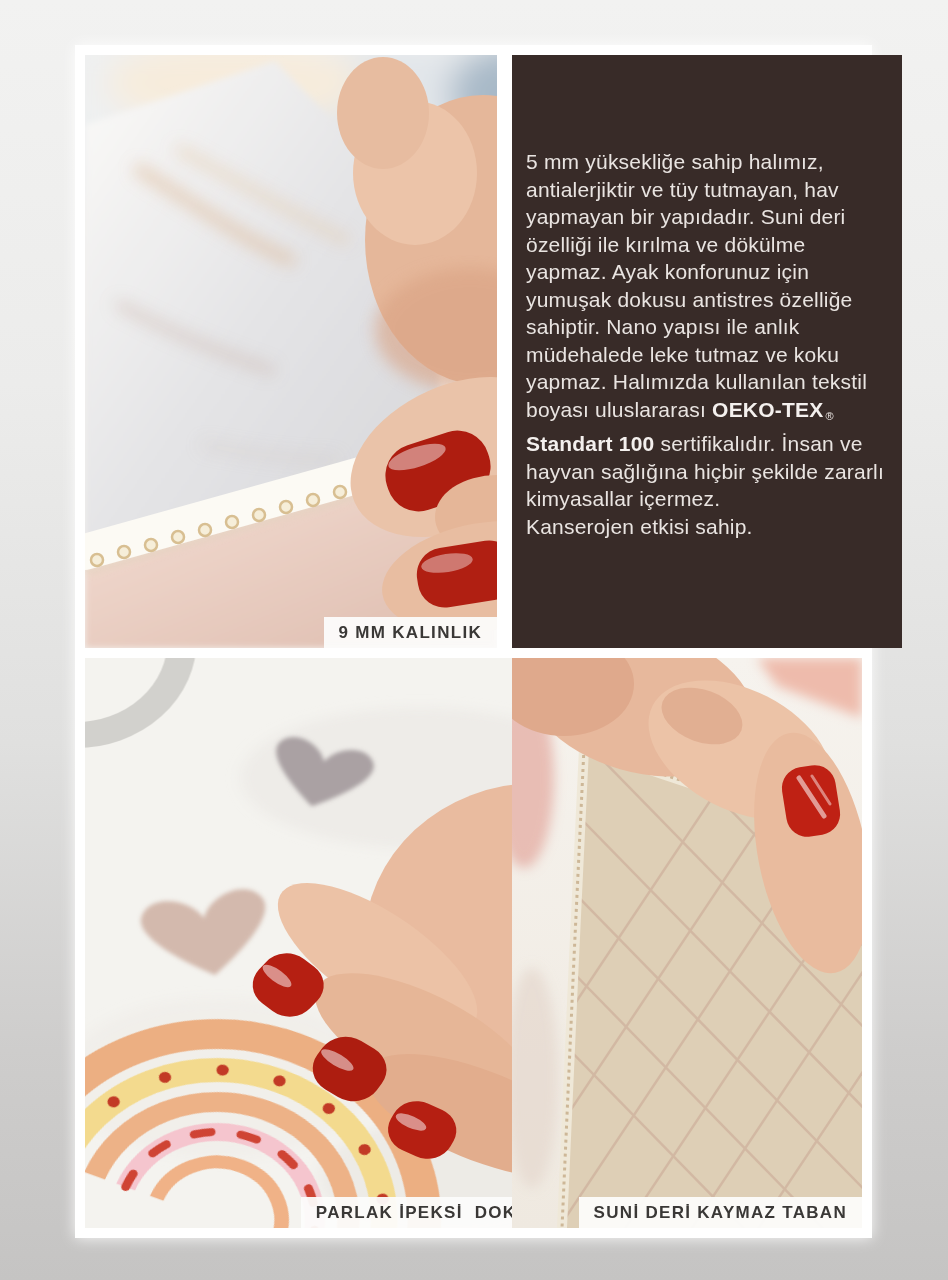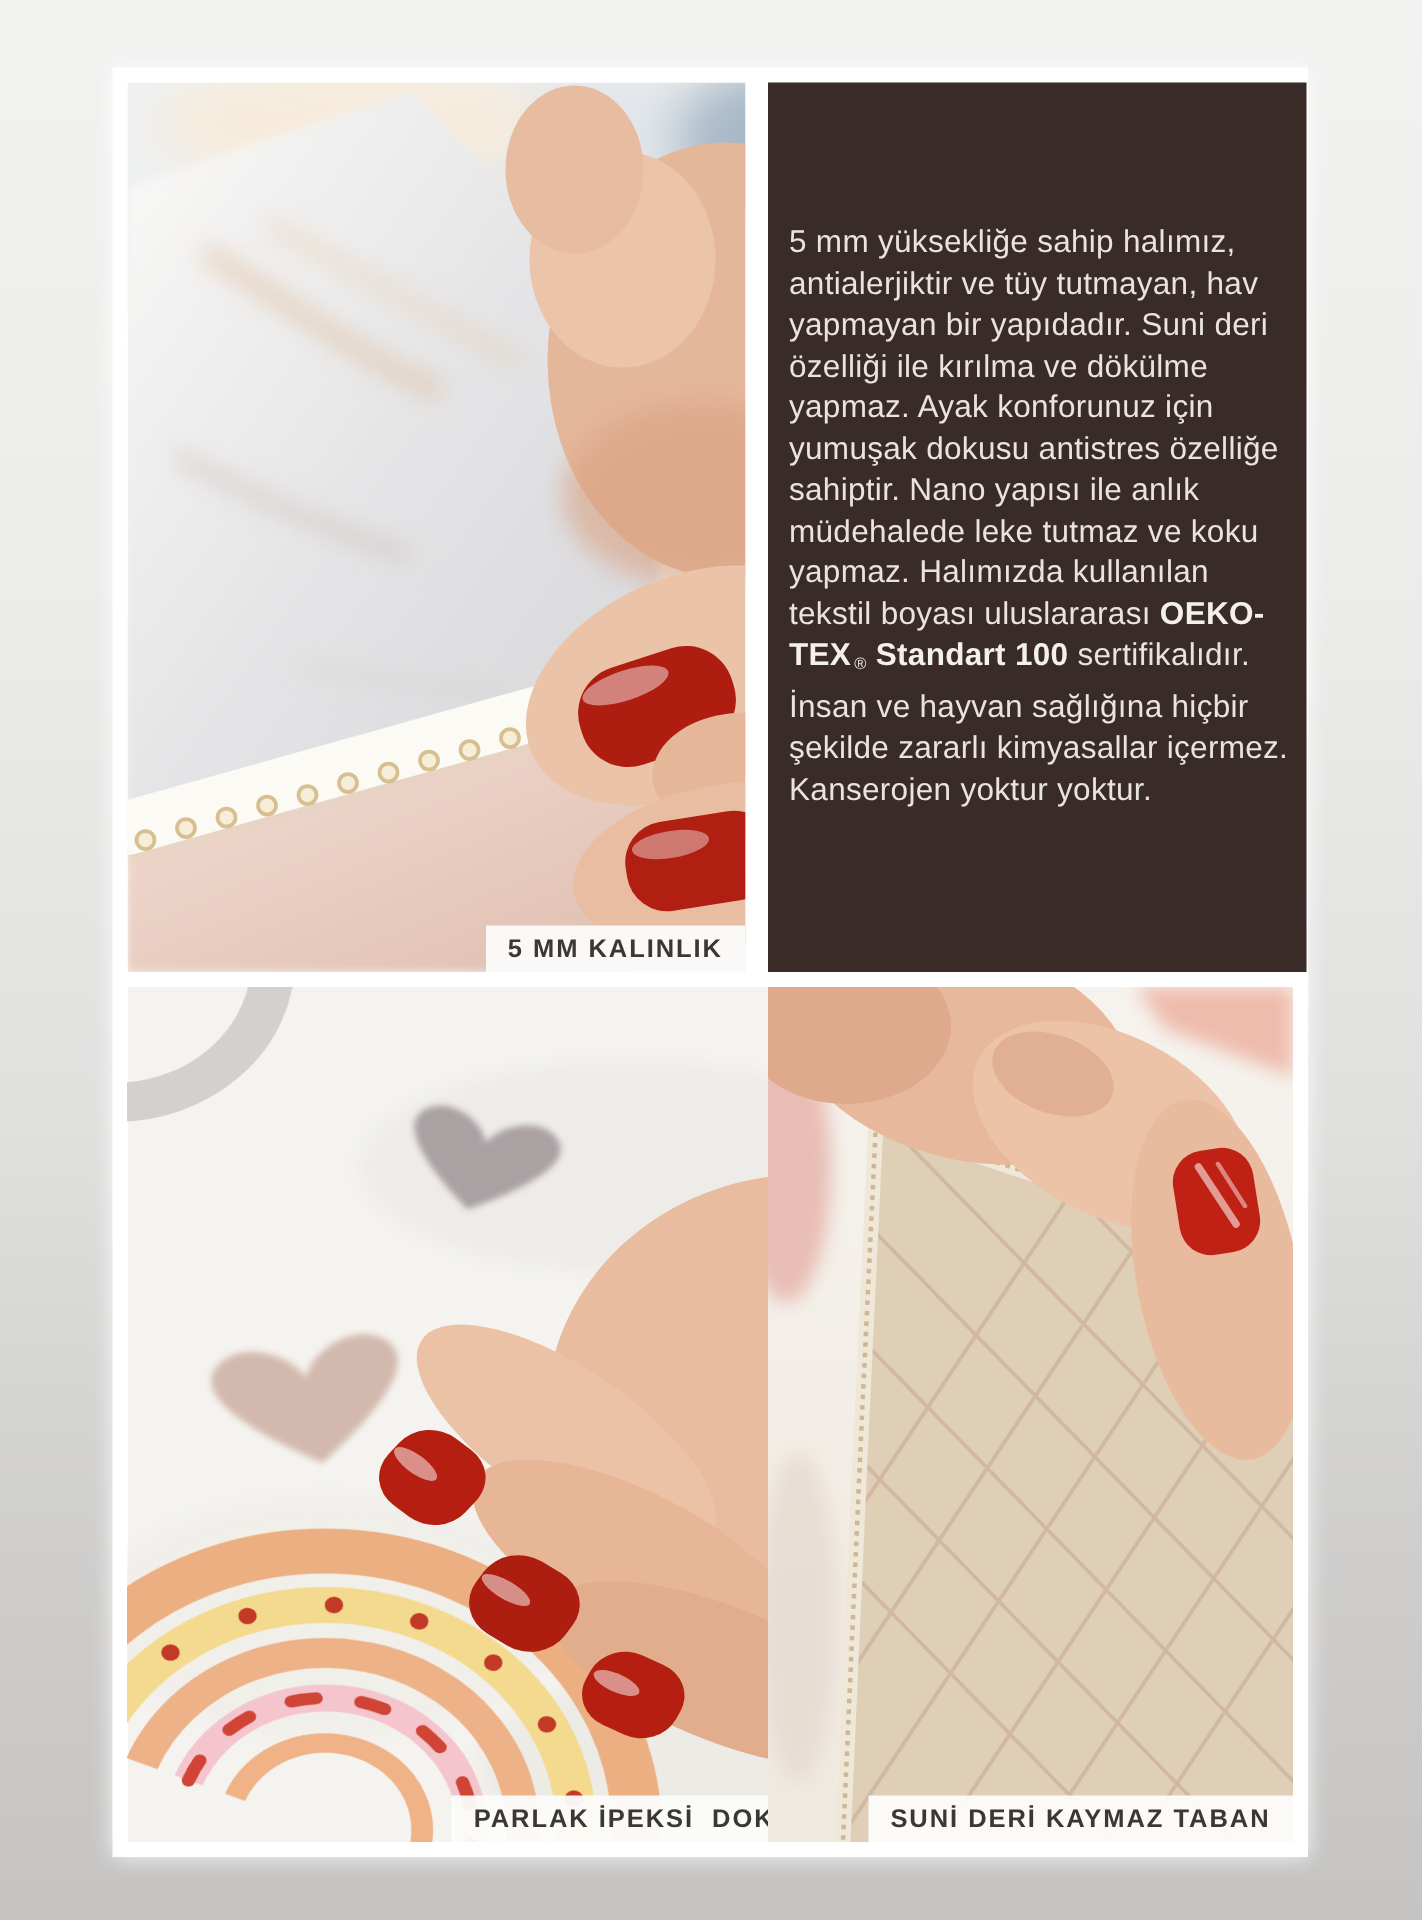--- a/index.html
+++ b/index.html
@@ -7,21 +7,21 @@
     width:948px;height:1280px;position:relative;overflow:hidden;
     font-family:"Liberation Sans",sans-serif;
     background:linear-gradient(180deg,#f2f2f1 0%,#ececeb 30%,#e0e0df 58%,#cecdcc 82%,#c5c4c3 100%);
   }
   .collage{
     position:absolute;left:75px;top:45px;width:797px;height:1193px;
     background:#ffffff;box-shadow:0 0 14px rgba(255,255,255,.9);
   }
   .cell{position:absolute;overflow:hidden;}
   .photo-thickness{left:10px;top:10px;width:412px;height:593px;}
-  .desc-panel{left:437px;top:10px;width:359px;height:593px;background:#382b28;box-sizing:border-box;
+  .desc-panel{left:437px;top:10px;width:390px;height:593px;background:#382b28;box-sizing:border-box;
     padding:93px 10px 0 14px;}
   .photo-texture{left:10px;top:613px;width:460px;height:570px;}
   .photo-base{left:437px;top:613px;width:350px;height:570px;}
   figure{margin:0;}
   .cell svg{display:block;width:100%;height:100%;}
   .desc-text{
     margin:0;color:#e9e4e1;font-size:21px;line-height:27.5px;letter-spacing:.2px;font-weight:400;
   }
   .desc-text b{font-weight:700;color:#f4f0ee;}
   .reg{font-size:11px;vertical-align:-3px;padding-left:2px;}
@@ -103,30 +103,30 @@
         <ellipse cx="385" cy="275" rx="95" ry="62" fill="#d9a182" opacity=".6" filter="url(#b8)"></ellipse>
         <ellipse cx="372" cy="402" rx="112" ry="72" fill="#eac3a9" transform="rotate(-24 372 402)"></ellipse>
         <rect x="300" y="382" width="106" height="68" rx="32" fill="#ae1d10" transform="rotate(-18 353 416)"></rect>
         <ellipse cx="332" cy="402" rx="30" ry="10" fill="#ffffff" opacity=".45" transform="rotate(-18 332 402)"></ellipse>
         <ellipse cx="412" cy="462" rx="62" ry="42" fill="#e5b698"></ellipse>
         <ellipse cx="398" cy="522" rx="102" ry="54" fill="#e8bda1" transform="rotate(-10 398 522)"></ellipse>
         <rect x="332" y="489" width="100" height="60" rx="27" fill="#b01f12" transform="rotate(-9 382 519)"></rect>
         <ellipse cx="362" cy="508" rx="26" ry="9" fill="#ffffff" opacity=".4" transform="rotate(-9 362 508)"></ellipse>
       </g>
     </svg>
-    <figcaption class="caption">5 MM KALINLIK</figcaption>
+    <figcaption class="caption">9 MM KALINLIK</figcaption>
   </figure>
 
   <section class="cell desc-panel">
     <p class="desc-text">
       <span>5 mm yüksekliğe sahip halımız, antialerjiktir ve tüy tutmayan, hav yapmayan bir yapıdadır. Suni deri özelliği ile kırılma ve dökülme yapmaz. Ayak konforunuz için yumuşak dokusu antistres özelliğe sahiptir. Nano yapısı ile anlık müdehalede leke tutmaz ve koku yapmaz. Halımızda kullanılan tekstil boyası uluslararası</span>
       <b>OEKO-TEX</b><span class="reg">®</span>
       <b>Standart 100</b>
       <span>sertifikalıdır. İnsan ve hayvan sağlığına hiçbir şekilde zararlı kimyasallar içermez.</span>
-      <span class="last-line">Kanserojen yoktur yoktur.</span>
+      <span class="last-line">Kanserojen etkisi sahip.</span>
     </p>
   </section>
 
   <figure class="cell photo-texture">
     <svg viewBox="0 0 412 570" preserveAspectRatio="none">
       <defs>
         <filter id="tb6">
             <feGaussianBlur stdDeviation="6"></feGaussianBlur>
           </filter>
         <filter id="tb2">

